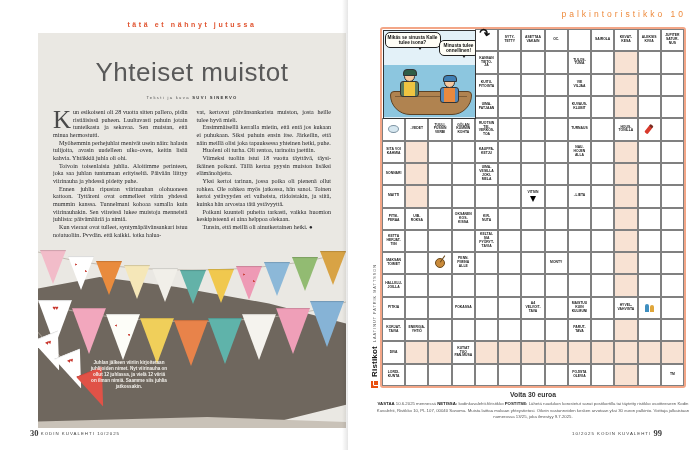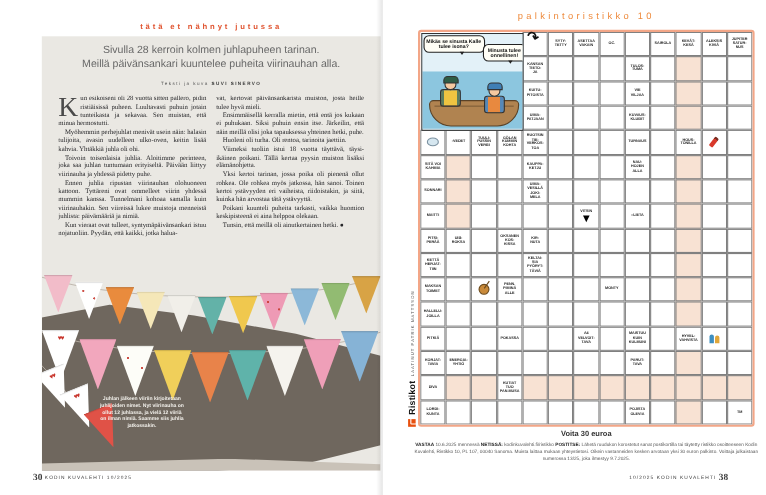--- a/index.html
+++ b/index.html
@@ -37,21 +37,21 @@
   .flag .hearts{color:#c8352c;font-size:6px;line-height:1;margin-top:5px;letter-spacing:-1px;}
   .flag.f-dots{background-image:radial-gradient(circle at 30% 25%,rgba(200,60,50,.9) .8px,transparent 1.2px),
                radial-gradient(circle at 68% 45%,rgba(200,60,50,.9) .8px,transparent 1.2px);}
   .caption{position:absolute;left:52px;top:112px;width:78px;text-align:center;
            font-size:4.6px;line-height:1.3;color:#f3f1ec;font-weight:700;}
   .footer{position:absolute;top:428px;font-size:4.4px;letter-spacing:1px;color:#3a3a3a;}
   .footer-left{left:30px;}
   .footer .pn{font-family:"Liberation Serif",serif;font-size:8.5px;letter-spacing:0;font-weight:700;vertical-align:-1px;}
 
   
-  .rtitle{position:absolute;left:32px;top:9px;width:306px;text-align:center;
+  .rtitle{position:absolute;left:32px;top:9px;width:306px;text-align:right;
           font-size:8.5px;font-weight:500;letter-spacing:3px;color:#ee8a3c;}
   .puzzle{position:absolute;left:32px;top:27px;width:306px;height:361px;box-sizing:border-box;
           border:2px solid #f3a687;border-radius:3px;background:#fff;}
   #grid{position:absolute;inset:0;overflow:hidden;}
   .cell{position:absolute;box-sizing:border-box;border:0.5px solid #808080;background:#fff;
         display:flex;flex-direction:column;align-items:center;justify-content:center;overflow:hidden;}
   .cell.clue span{font-size:3.4px;line-height:1.15;font-weight:700;text-align:center;
         white-space:pre-line;color:#1a1a1a;}
   .cell.hl{background:#f8e2d3;}
   .gicon{display:block;}
@@ -104,24 +104,21 @@
   .footer-right{right:34px;text-align:right;}
 </style>
 </head>
 <body>
 
 <div class="spread">
 
   <div class="page page-left">
     <div class="kicker">tätä et nähnyt jutussa</div>
     <div class="photo">
-      <div class="standfirst">
-        <span>Sivulla 28 kerroin kolmen juhlapuheen tarinan.</span><br>
-        <span>Meillä päivänsankari kuuntelee puheita viirinauhan alla.</span>
-      </div>
+      <div class="headline">Yhteiset muistot</div>
       <div class="byline">
         <span>Teksti ja kuva</span>
         <b>SUVI SINERVO</b>
       </div>
       <div class="bodycols">
         <div class="bcol" id="col1">
             <p><span class="dropcap">K</span>un esikoiseni oli 28 vuotta sitten pallero, pidin ristiäisissä puheen. Luultavasti puhuin jotain tunteikasta ja sekavaa. Sen muistan, että minua hermostutti.</p>
             <p class="ind">Myöhemmin perhejuhlat menivät usein näin: halasin tulijoita, avasin uudelleen ulko-oven, keitin lisää kahvia. Yhtäkkiä juhla oli ohi.</p>
             <p class="ind">Toivoin toisenlaisia juhlia. Aloitimme perinteen, joka saa juhlan tuntumaan erityiseltä. Päivään liittyy viirinauha ja yhdessä pidetty puhe.</p>
             <p class="ind">Ennen juhlia ripustan viirinauhan olohuoneen kattoon. Tyttäreni ovat ommelleet viirin yhdessä mummin kanssa. Tunnelmani kohoaa samalla kuin viirinauhakin. Sen viireissä lukee muistoja menneistä juhlista: päivämääriä ja nimiä.</p>
@@ -582,16 +579,16 @@
       <span>10.6.2025 mennessä</span>
       <b>NETISSÄ:</b>
       <span>kodinkuvalehti.fi/ristikko</span>
       <b>POSTITSE:</b>
       <span>Lähetä ruudukon korostetut sanat postikortilla tai täytetty ristikko osoitteeseen Kodin Kuvalehti, Ristikko 10, PL 107, 00040 Sanoma. Muista laittaa mukaan yhteystietosi. Oikein vastanneiden kesken arvotaan yksi 30 euron palkinto. Voittaja julkaistaan numerossa 13/25, joka ilmestyy 9.7.2025.</span>
     </div>
 
     <div class="footer footer-right">
       <span>10/2025</span>
       <span>KODIN KUVALEHTI</span>
-      <b class="pn">38</b>
+      <b class="pn">99</b>
     </div>
   </div>
 </div>
 
 </body></html>

